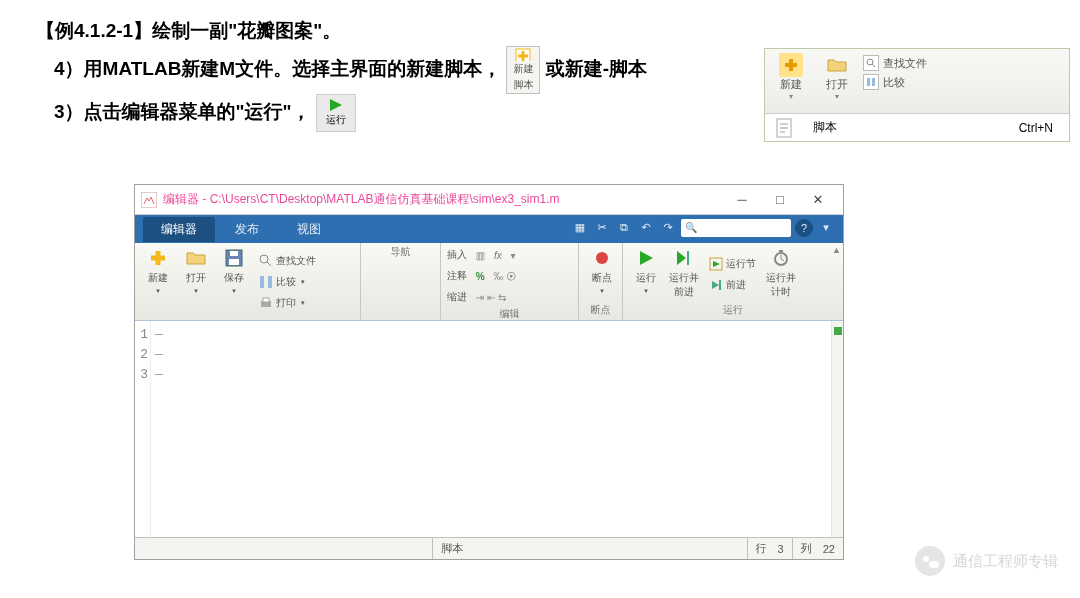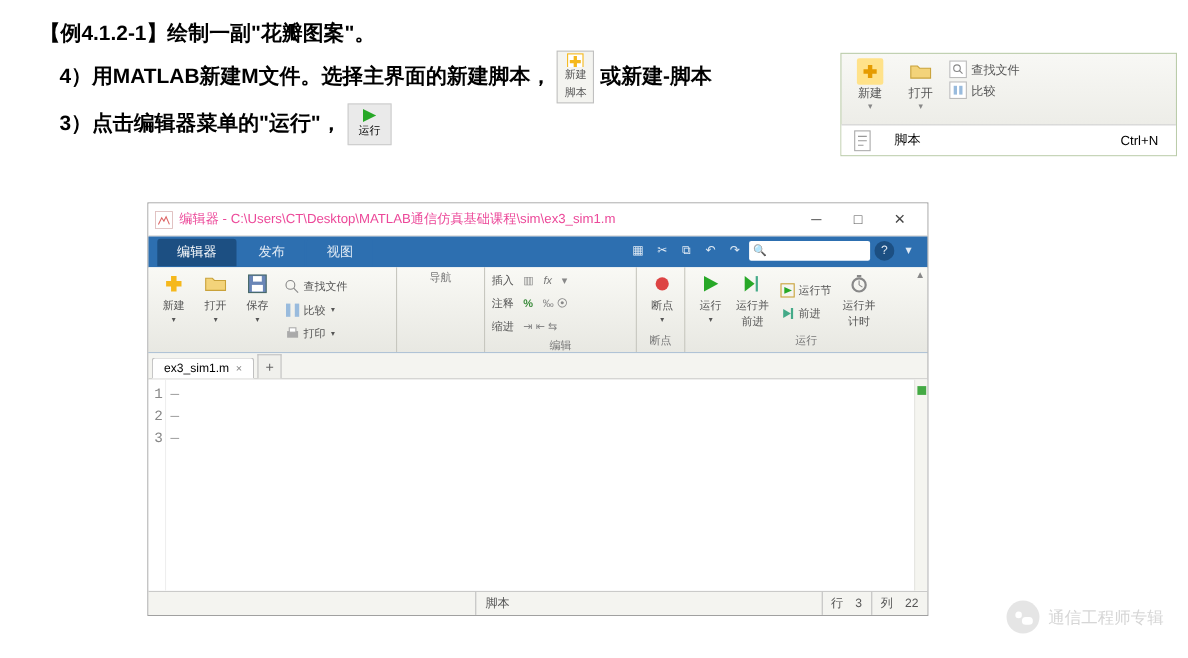--- a/index.html
+++ b/index.html
@@ -371,27 +371,20 @@
             </span>
             <span style="white-space:pre;text-align:center">运行并
 计时</span>
           </div>
       </div>
       <div class="rgroup-label">运行</div>
     </div>
     <div style="position:absolute;right:2px;top:2px;font-size:9px;color:#888">▲</div>
   </div>
 
-  <div class="filetabs">
-    <div class="filetab">
-      <span>ex3_sim1.m</span>
-      <span class="x">×</span>
-    </div>
-    <div class="plus-tab">+</div>
-  </div>
 
   <div class="codearea">
     <div class="gutter">1<br>2<br>3</div>
     <div class="dashcol">—<br>—<br>—</div>
     <div class="break-col"></div>
   </div>
 
   <div class="statusbar">
     <div style="flex:0 0 42%"></div>
     <div class="cell" style="flex:1">

